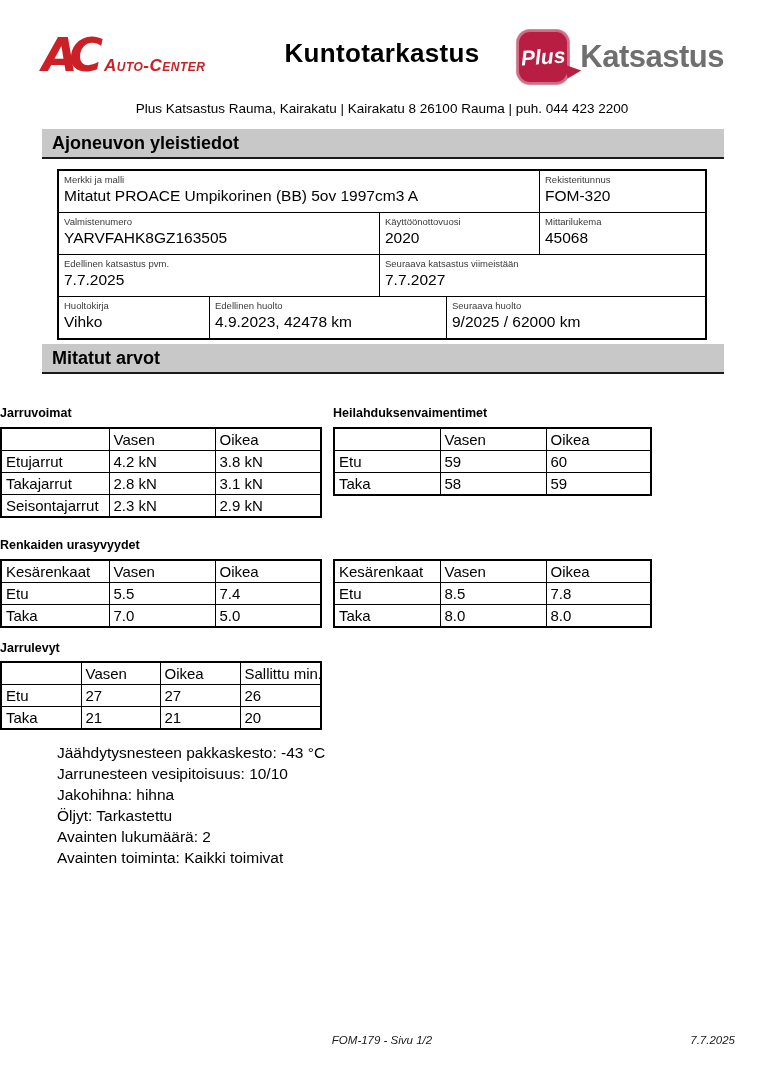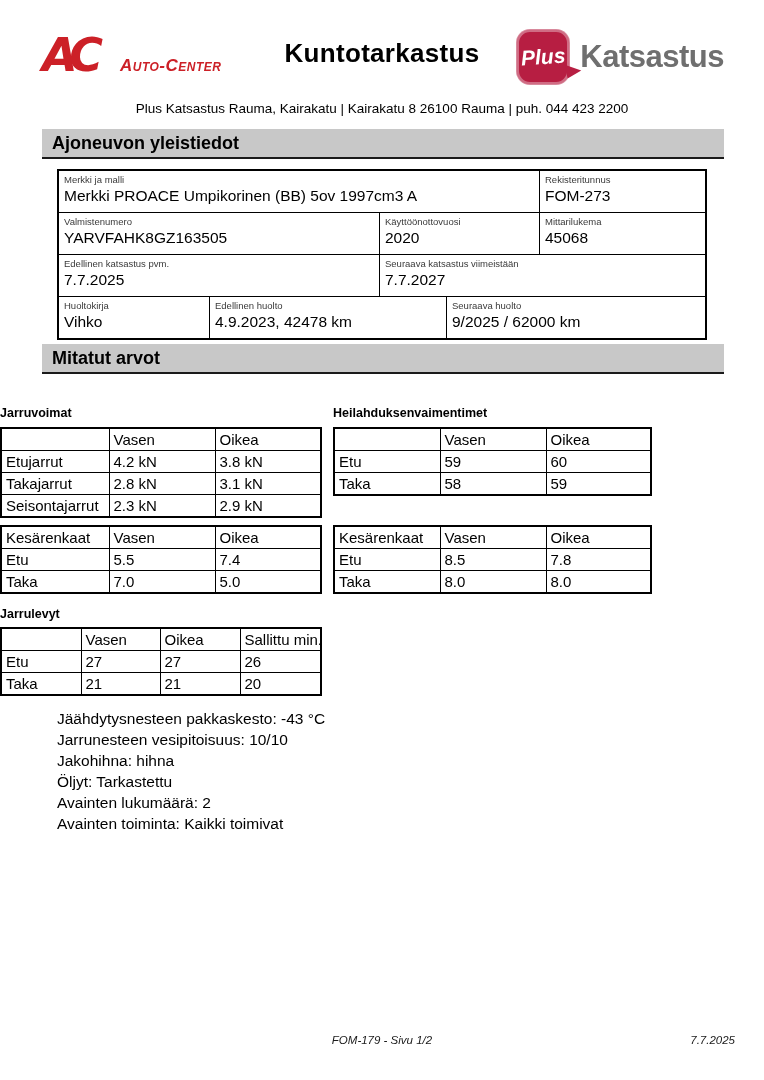--- a/index.html
+++ b/index.html
@@ -10,21 +10,21 @@
 
   
   .header { position:relative; height:66px; margin-top:26px; }
   .ac-logo { position:absolute; left:42px; top:6px; white-space:nowrap; }
   .ac-mark {
     color:#cc2027; font-weight:900; font-style:italic; font-size:46px;
     letter-spacing:-7px; line-height:1; font-family:"DejaVu Sans", sans-serif;
   }
   .ac-name {
     color:#cc2027; font-weight:bold; font-style:italic; font-size:17px;
-    font-variant:small-caps; letter-spacing:0.5px; margin-left:24px;
+    font-variant:small-caps; letter-spacing:0.5px; margin-left:8px;
   }
   .doc-title {
     position:absolute; left:0; right:0; top:12px; text-align:center;
     font-size:26px; font-weight:bold; margin:0; letter-spacing:0.3px;
   }
   .plus-logo { position:absolute; right:40px; top:0; display:flex; align-items:center; height:62px; }
   .plus-bubble {
     position:relative; width:52px; height:54px; background:#b71e42;
     border-radius:13px; display:flex; align-items:center; justify-content:center;
     box-shadow: inset 0 0 0 2px rgba(255,255,255,0.35), 0 0 0 1px #d8899c;
@@ -104,25 +104,25 @@
   <div class="address">Plus Katsastus Rauma, Kairakatu | Kairakatu 8 26100 Rauma | puh. 044 423 2200</div>
 
   <div class="section-bar">
     <span>Ajoneuvon yleistiedot</span>
   </div>
 
   <div class="vtable">
     <div class="vrow">
       <div class="vcell w-a">
         <div class="vlabel">Merkki ja malli</div>
-        <div class="vvalue">Merkki PROACE Umpikorinen (BB) 5ov 1997cm3 A</div>
+        <div class="vvalue">Mitatut PROACE Umpikorinen (BB) 5ov 1997cm3 A</div>
       </div>
       <div class="vcell">
         <div class="vlabel">Rekisteritunnus</div>
-        <div class="vvalue">FOM-273</div>
+        <div class="vvalue">FOM-320</div>
       </div>
     </div>
     <div class="vrow">
       <div class="vcell w-c">
         <div class="vlabel">Valmistenumero</div>
         <div class="vvalue">YARVFAHK8GZ163505</div>
       </div>
       <div class="vcell w-d">
         <div class="vlabel">Käyttöönottovuosi</div>
         <div class="vvalue">2020</div>
@@ -217,20 +217,23 @@
         <tr>
           <td>Taka</td>
           <td>58</td>
           <td>59</td>
         </tr>
       </tbody>
         </table>
     </div>
   </div>
 
+  <div class="mrow gap-md">
+    <div class="mlabel" style="margin-bottom:0">Renkaiden urasyvyydet</div>
+  </div>
   <div class="mrow" style="margin-top:7px">
     <div class="mcol-l">
       <table class="mt t-l">
         <colgroup>
             <col style="width:108px">
             <col style="width:106px">
             <col style="width:106px">
           </colgroup>
         <tbody>
             <tr>

